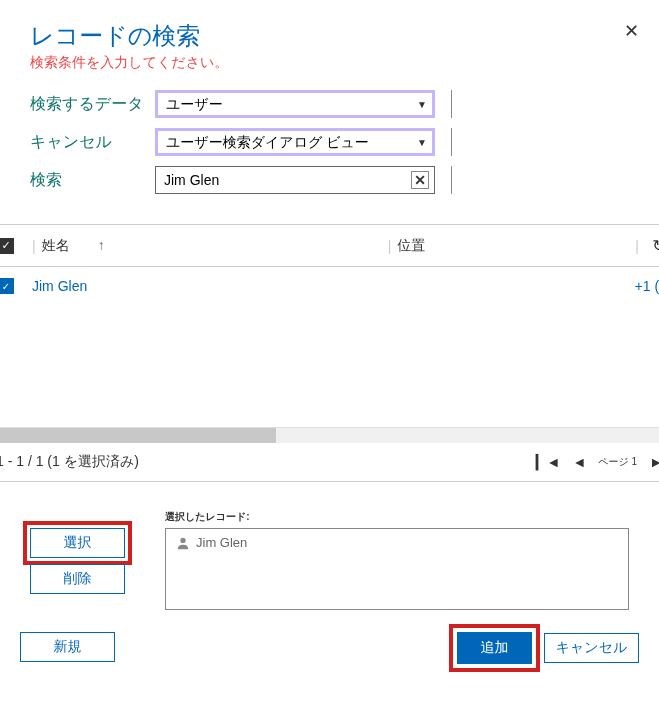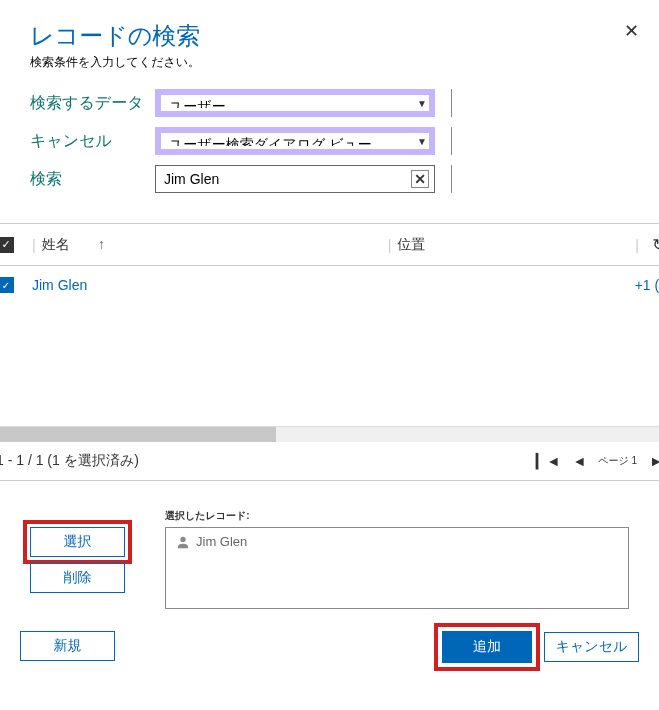--- a/index.html
+++ b/index.html
@@ -1,26 +1,26 @@
 <!DOCTYPE html>
 <html><head>
   <meta charset="utf-8">
   <style>
     * { box-sizing: border-box; margin: 0; padding: 0; }
     body { font-family: "Segoe UI", Meiryo, sans-serif; font-size: 14px; color: #333; background: #fff; width: 659px; }
     
     .dialog { padding: 20px 30px 10px 30px; position: relative; }
     .close-btn { position: absolute; top: 20px; right: 20px; font-size: 18px; cursor: pointer; color: #333; }
     .title { font-size: 24px; color: #0066b8; font-weight: normal; margin-bottom: 2px; }
-    .subtitle { font-size: 12px; color: #000000; margin-bottom: 18px; }
+    .subtitle { font-size: 14px; color: #ef4444; margin-bottom: 18px; }
     
     .form-row { display: flex; align-items: center; margin-bottom: 10px; }
     .form-label { width: 125px; font-size: 16px; color: #0f766e; }
     .form-control-wrap { position: relative; display: inline-block; }
-    .form-select { width: 280px; height: 28px; border: 6px solid #c4b5fd; padding: 3px 44px 3px 8px; font-size: 14px; background: #fff; appearance: none; font-family: inherit; }
+    .form-select { width: 280px; height: 28px; border: 3px solid #c4b5fd; padding: 3px 44px 3px 8px; font-size: 14px; background: #fff; appearance: none; font-family: inherit; }
     .form-select-arrow { position: absolute; right: 8px; top: 50%; transform: translateY(-50%); pointer-events: none; font-size: 10px; }
     .vertical-divider { width: 1px; height: 28px; background: #888; margin-left: 16px; }
     .search-input { width: 280px; height: 28px; border: 1px solid #666; padding: 3px 30px 3px 8px; font-size: 14px; font-family: inherit; }
     .clear-icon { position: absolute; right: 6px; top: 50%; transform: translateY(-50%); font-size: 14px; font-weight: bold; cursor: pointer; color: #333; border: 1px solid #888; width: 18px; height: 18px; display: flex; align-items: center; justify-content: center; background: #fff; }
     
     .results { margin: 10px -20px 0 -20px; border: 1px solid #ccc; border-left: none; border-right: none; }
     .table-header { display: flex; align-items: center; background: #fff; border-bottom: 1px solid #ccc; height: 42px; padding: 0 6px; }
     .th-check { width: 40px; display: flex; justify-content: center; }
     .checkbox { width: 16px; height: 16px; border: 1px solid #333; display: flex; align-items: center; justify-content: center; background: #fff; cursor: pointer; }
     .checkbox.checked { background: #333; color: #fff; }
@@ -55,21 +55,21 @@
     .action-buttons { display: flex; flex-direction: column; gap: 6px; width: 135px; align-items: flex-start; }
     .btn-outline { border: 1px solid #0066b8; color: #0066b8; background: #fff; padding: 5px 0; width: 95px; font-size: 14px; cursor: pointer; font-family: inherit; text-align: center; }
     .btn-highlight-red { outline: 4px solid #d02020; outline-offset: 3px; }
     .selected-box { flex: 1; border: 1px solid #888; min-height: 82px; padding: 6px 10px; }
     .selected-item { display: flex; align-items: center; gap: 6px; color: #666; font-size: 13px; }
     .person-icon { width: 14px; height: 14px; }
     
     .footer { display: flex; padding: 12px 20px; border-top: 0; align-items: flex-start; }
     .footer-left { flex: 1; }
     .footer-right { display: flex; gap: 12px; align-items: center; }
-    .btn-primary { background: #0066b8; color: #fff; border: 1px solid #0066b8; padding: 6px 0; width: 90px; font-size: 14px; cursor: pointer; font-family: inherit; }
+    .btn-primary { background: #0066b8; color: #fff; border: 1px solid #0066b8; padding: 6px 0; width: 75px; font-size: 14px; cursor: pointer; font-family: inherit; }
     .add-highlight { position: relative; }
     .add-highlight::before { content: ''; position: absolute; inset: -8px; border: 4px solid #d02020; pointer-events: none; }
   </style>
 </head>
 <body>
 
 <div class="dialog">
   <div class="close-btn">✕</div>
   <h1 class="title">レコードの検索</h1>
   <div class="subtitle">検索条件を入力してください。</div>

